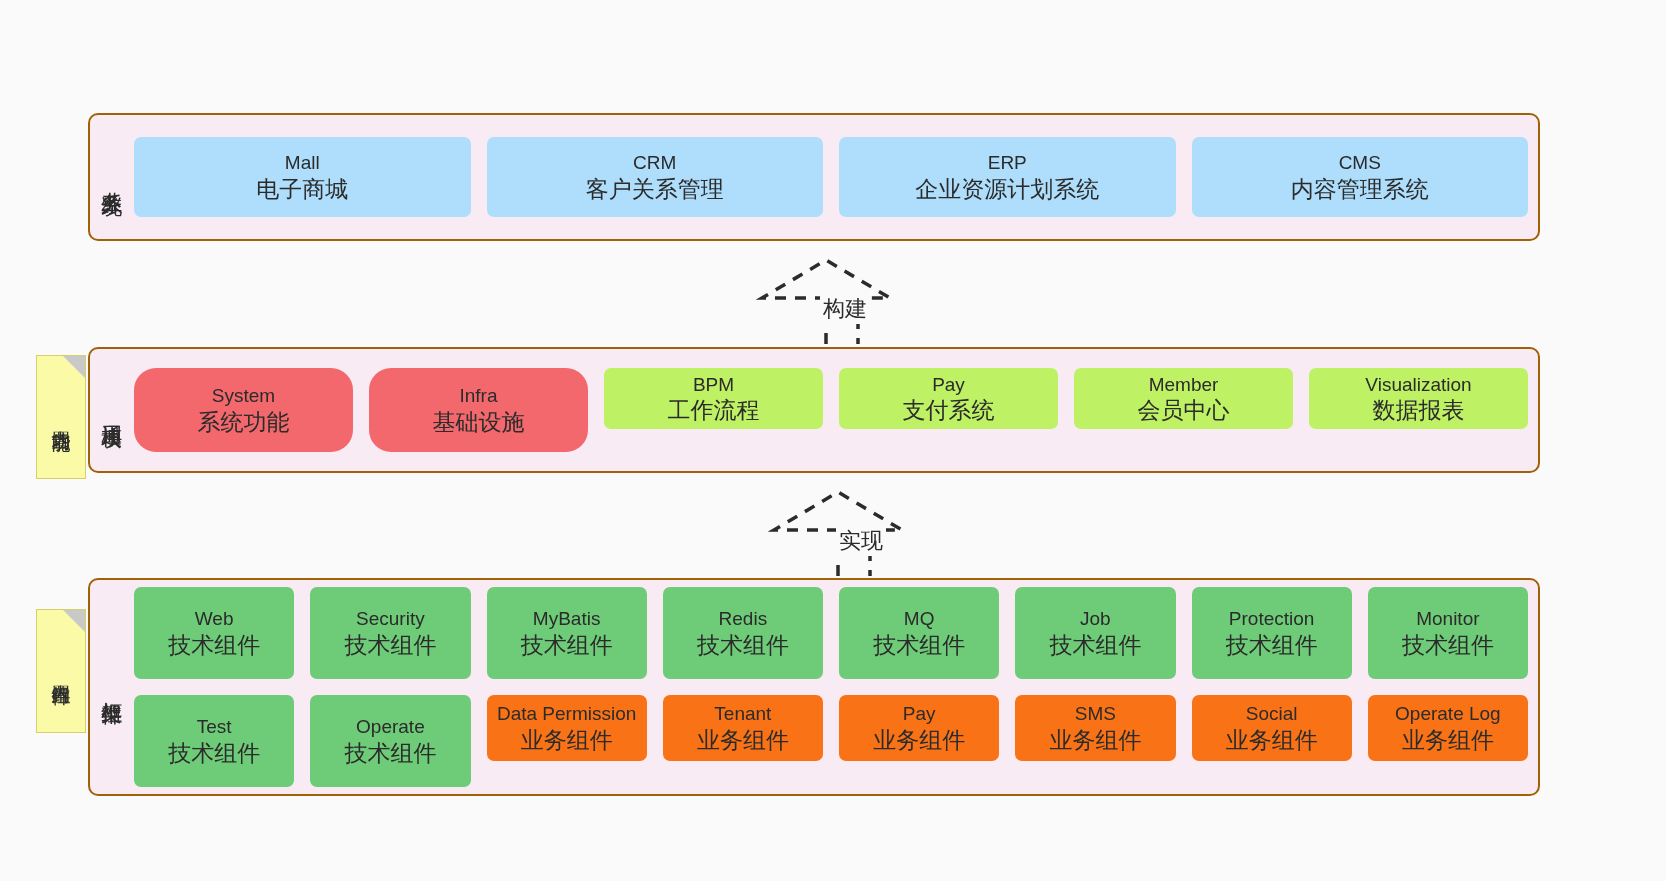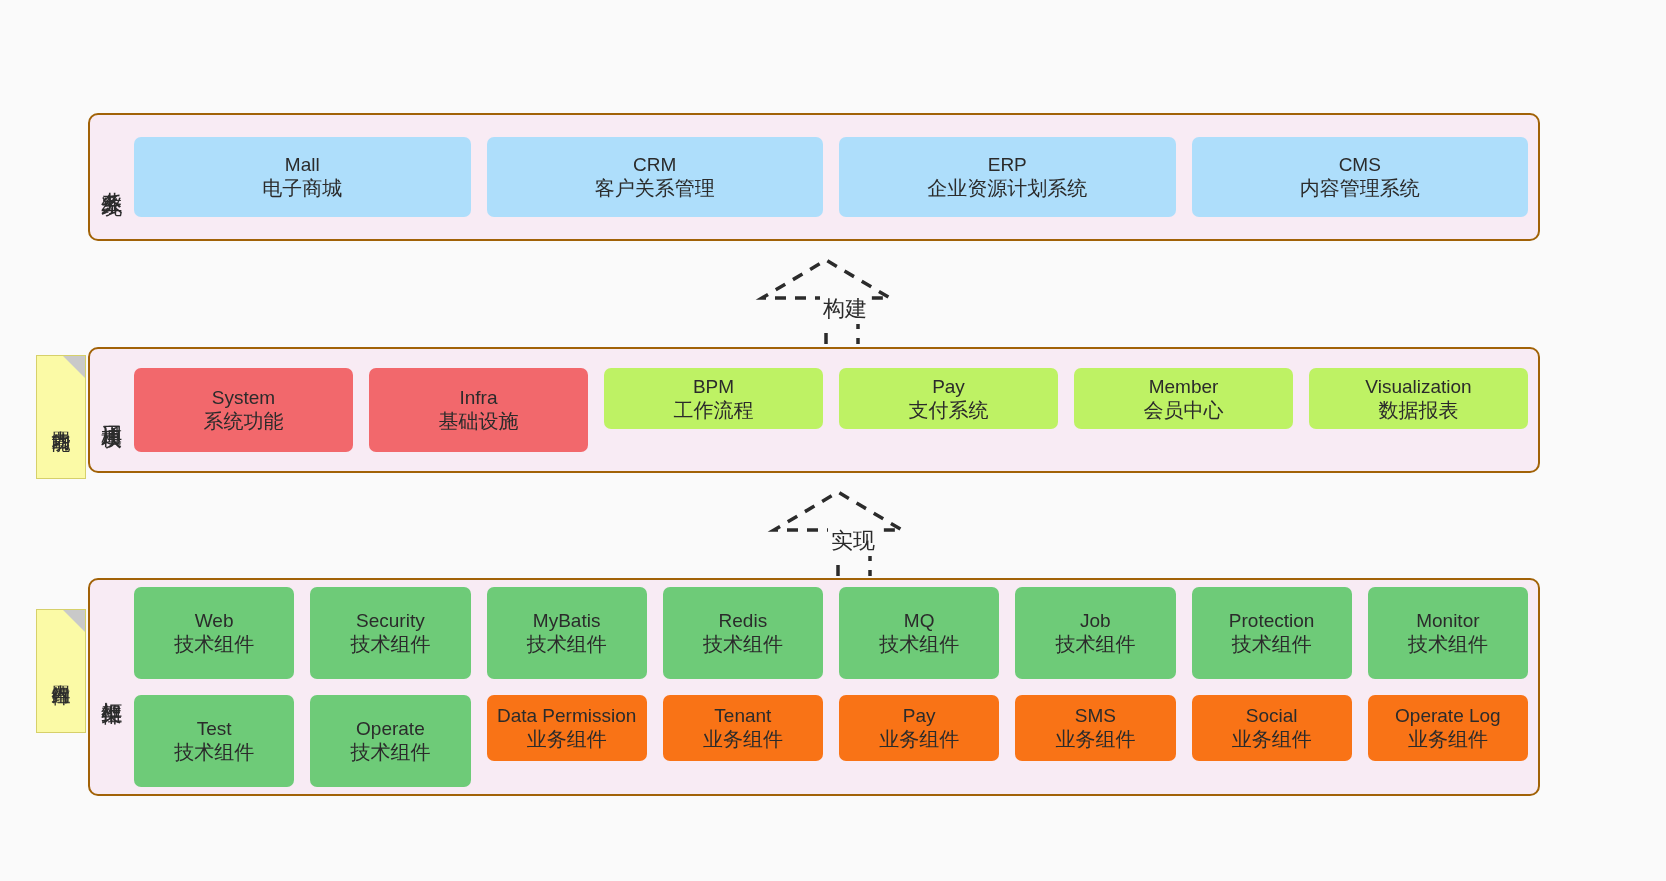--- a/index.html
+++ b/index.html
@@ -58,24 +58,24 @@
     border-radius:7px;
     display:flex;
     flex-direction:column;
     align-items:center;
     justify-content:center;
     text-align:center;
     box-sizing:border-box;
     padding:6px 4px;
   }
   .node .t1{font-size:19px;line-height:1.22;color:#2b2b2b;}
-  .node .t2{font-size:20px;line-height:1.22;color:#2b2b2b;}
+  .node .t2{font-size:23px;line-height:1.22;color:#2b2b2b;}
 
   .n-blue{background:#aedefb;height:80px;}
-  .n-red{background:#f2686c;height:84px;}
+  .n-red{background:#f2686c;height:84px;border-radius:22px;}
   .n-pink{background:#bef264;height:61px;}
   .n-green{background:#6ecb78;height:92px;}
   .n-lgreen{background:#f97316;height:66px;}
 
   
   .note{
     position:absolute;
     width:50px;
     background:#fbfaa6;
     border:1px solid #d6d06a;
@@ -188,21 +188,21 @@
     <span class="fold"></span>
     <span>内置功能</span>
   </div>
 
   <div class="arrow" style="left:770px;top:490px;width:140px;height:86px;">
     <svg width="140" height="86" viewBox="0 0 140 86">
       <path d="M68 86 L68 40" stroke="#2b2b2b" stroke-width="3.5" fill="none" stroke-dasharray="11,9"></path>
       <path d="M68 40 L4 40 L68 2 L132 40 L100 40" stroke="#2b2b2b" stroke-width="3.5" fill="none" stroke-dasharray="11,9" stroke-linejoin="miter"></path>
       <path d="M100 40 L100 86" stroke="#2b2b2b" stroke-width="3.5" fill="none" stroke-dasharray="11,9"></path>
     </svg>
-    <span class="alabel" style="top:36px;left:58px;transform:none;">实现</span>
+    <span class="alabel" style="top:36px;left:66px;transform:none;">实现</span>
   </div>
 
   <div class="layer" id="layer-framework" style="left:88px;top:578px;width:1452px;height:218px;">
     <div class="layer-label">框架组件</div>
     <div class="layer-body">
 
       <div class="row">
         <div class="node n-green">
           <span class="t1">Web</span>
           <span class="t2">技术组件</span>

